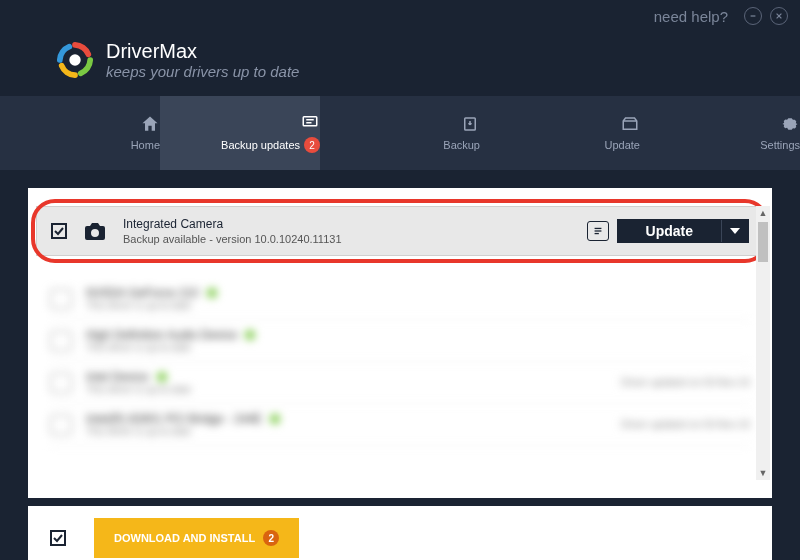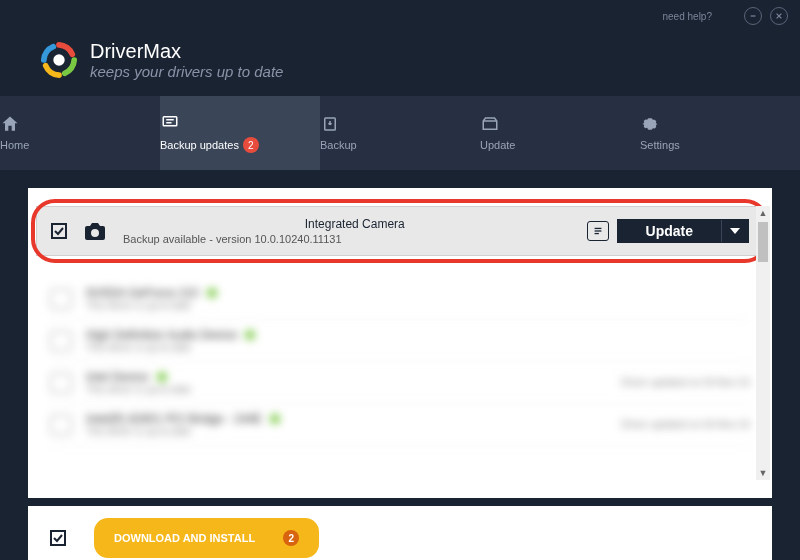--- a/index.html
+++ b/index.html
@@ -1,62 +1,62 @@
 <!DOCTYPE html>
 <html><head>
 <meta charset="utf-8">
 <style>
 * { margin: 0; padding: 0; box-sizing: border-box; font-family: Arial, sans-serif; }
 body { width: 800px; height: 560px; background: #1a2332; overflow: hidden; position: relative; }
 
 .titlebar { height: 32px; display: flex; justify-content: flex-end; align-items: center; padding-right: 12px; gap: 8px; }
-.help-link { color: #7a8599; font-size: 10px; cursor: pointer; margin-right: 24px; }
+.help-link { color: #7a8599; font-size: 15px; cursor: pointer; margin-right: 8px; }
 .win-btn { width: 18px; height: 18px; border: 1px solid #5a6478; border-radius: 50%; display: flex; align-items: center; justify-content: center; cursor: pointer; color: #7a8599; font-size: 10px; }
 
-.header { display: flex; align-items: center; padding: 8px 40px 16px; gap: 12px; }
+.header { display: flex; align-items: center; padding: 8px 56px 16px; gap: 12px; }
 .logo { width: 38px; height: 38px; position: relative; }
 .brand { color: #fff; }
 .brand-name { font-size: 20px; font-weight: 300; }
 .brand-tag { font-size: 15px; color: #8a94a8; font-style: italic; }
 
 .nav { display: flex; background: #263042; height: 74px; }
-.nav-item { flex: 1; display: flex; flex-direction: column; align-items: flex-start; justify-content: center; gap: 6px; cursor: pointer; color: #9aa4b8; font-size: 11px; position: relative; }
+.nav-item { flex: 1; display: flex; flex-direction: column; align-items: flex-end; justify-content: center; gap: 6px; cursor: pointer; color: #9aa4b8; font-size: 11px; position: relative; }
 .nav-item.active { background: #3a4558; color: #fff; }
 .nav-icon { width: 20px; height: 18px; display: flex; align-items: center; justify-content: center; }
 .badge { background: #e84c3d; color: #fff; border-radius: 50%; width: 16px; height: 16px; font-size: 10px; display: inline-flex; align-items: center; justify-content: center; margin-left: 4px; }
 
 .content { background: #fff; margin: 18px 28px 0; height: 310px; position: relative; padding: 18px 8px; }
 .driver-row { display: flex; align-items: center; padding: 10px 14px; background: #e8e8e8; border: 1px solid #d0d0d0; position: relative; }
 .highlight-ring { position: absolute; border: 4px solid #e8372b; border-radius: 24px; left: -6px; right: -6px; top: -8px; bottom: -8px; pointer-events: none; }
 .chk { width: 16px; height: 16px; border: 2px solid #1a2332; display: flex; align-items: center; justify-content: center; margin-right: 14px; cursor: pointer; }
 .chk svg { width: 10px; height: 10px; }
 .dev-icon { width: 28px; height: 22px; margin-right: 14px; display: flex; align-items: center; justify-content: center; color: #1a2332; }
 .driver-info { flex: 1; }
-.driver-name { font-size: 12px; color: #1a2332; text-align: center; }
+.driver-name { font-size: 12px; color: #1a2332; }
 .driver-status { font-size: 11px; color: #555; margin-top: 2px; }
 .info-icon { width: 22px; height: 20px; border: 1px solid #1a2332; border-radius: 3px; margin-right: 8px; display: flex; align-items: center; justify-content: center; cursor: pointer; }
 .update-btn { background: #1a2332; color: #fff; font-size: 14px; font-weight: bold; padding: 0; height: 24px; display: flex; align-items: center; cursor: pointer; border: 1px solid #1a2332; }
 .update-btn-main { padding: 0 28px; border-right: 1px solid #3a4558; height: 100%; display: flex; align-items: center; }
 .update-btn-caret { padding: 0 8px; height: 100%; display: flex; align-items: center; }
 
 .blurred-list { margin-top: 22px; filter: blur(4px); padding: 0 14px; }
 .blur-row { display: flex; align-items: center; padding: 8px 0; gap: 14px; border-bottom: 1px solid #eee; }
 .blur-icon { width: 22px; height: 20px; border: 1px solid #999; border-radius: 3px; }
 .blur-text { flex: 1; }
 .blur-title { font-size: 12px; color: #333; display: flex; align-items: center; gap: 8px; }
 .blur-sub { font-size: 10px; color: #888; }
 .green-dot { width: 10px; height: 10px; background: #7ac943; border-radius: 50%; }
 .blur-right { font-size: 10px; color: #888; }
 
 .scrollbar { position: absolute; right: 2px; top: 18px; bottom: 18px; width: 14px; background: #f0f0f0; }
 .scroll-arrow { height: 14px; display: flex; align-items: center; justify-content: center; color: #666; font-size: 9px; cursor: pointer; }
 .scroll-thumb { background: #c0c0c0; height: 40px; margin: 2px; cursor: pointer; }
 
 .bottom-bar { background: #fff; margin: 8px 28px 0; padding: 12px 22px; display: flex; align-items: center; gap: 14px; }
-.download-btn { background: #f5b719; color: #fff; font-size: 11px; font-weight: bold; padding: 12px 20px; display: flex; align-items: center; gap: 24px; cursor: pointer; border-radius: 14px; }
+.download-btn { background: #f5b719; color: #fff; font-size: 11px; font-weight: bold; padding: 12px 20px; display: flex; align-items: center; gap: 4px; cursor: pointer; }
 </style>
 </head>
 <body>
 
 <div class="titlebar">
   <span class="help-link">need help?</span>
   <div class="win-btn">
     <svg viewBox="0 0 10 10" width="8" height="8">
         <line x1="2" y1="5" x2="8" y2="5" stroke="currentColor" stroke-width="1.5"></line>
       </svg>

